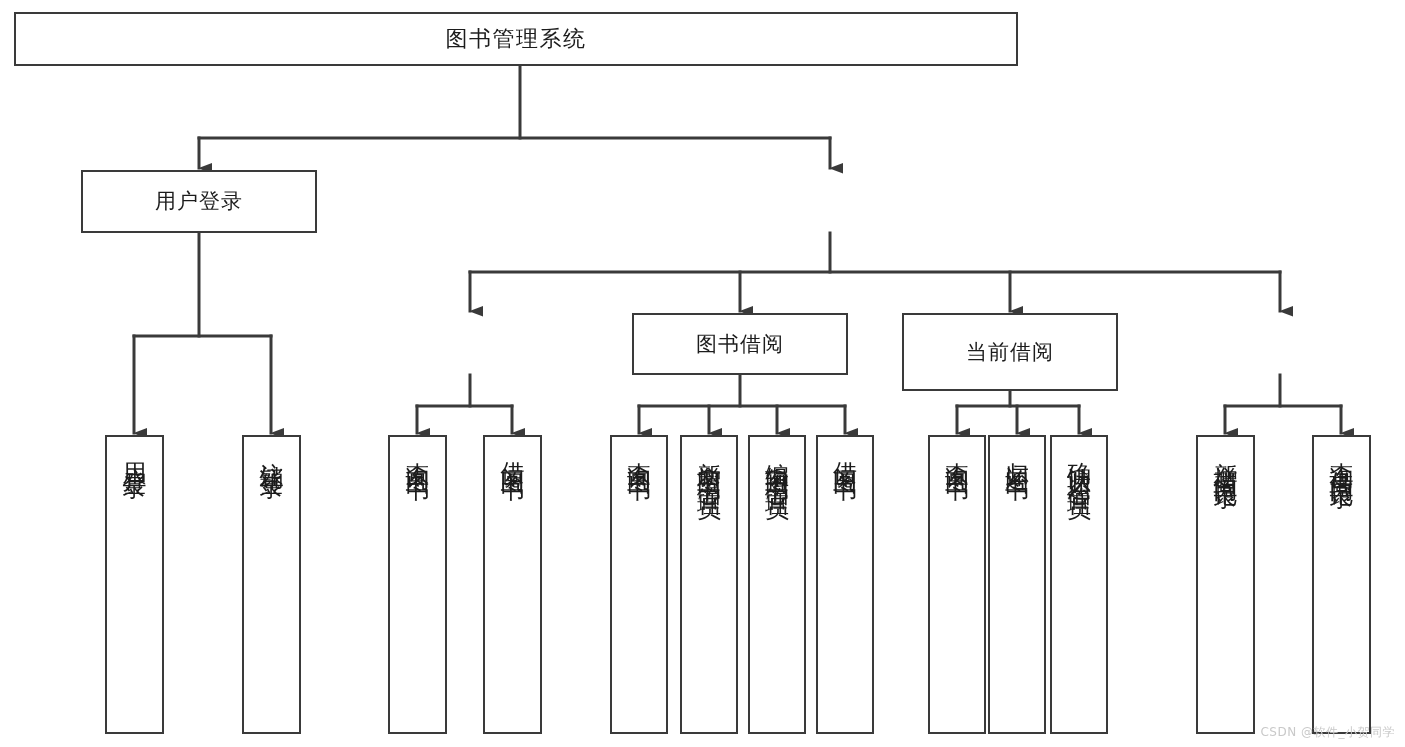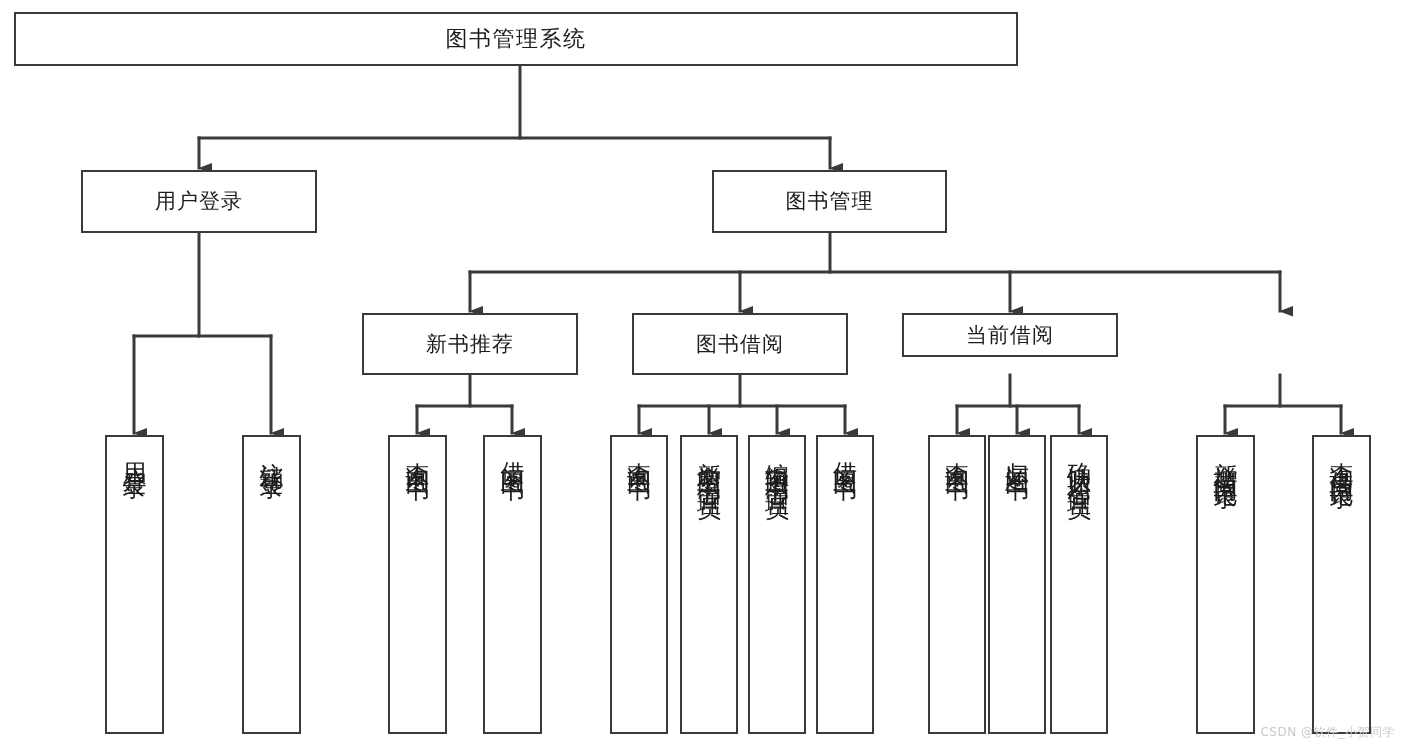--- a/index.html
+++ b/index.html
@@ -134,31 +134,25 @@
     </g>
   </svg>
 
   <div class="node h root" style="left:14px;top:12px;width:1004px;height:54px;">
     <span class="label">图书管理系统</span>
   </div>
 
   <div class="node h" style="left:81px;top:170px;width:236px;height:63px;">
     <span class="label">用户登录</span>
   </div>
-  <div class="node h" style="left:712px;top:170px;width:235px;height:63px;">
-    <span class="label">图书管理</span>
-  </div>
 
-  <div class="node h" style="left:362px;top:313px;width:216px;height:62px;">
-    <span class="label">新书推荐</span>
-  </div>
   <div class="node h" style="left:632px;top:313px;width:216px;height:62px;">
     <span class="label">图书借阅</span>
   </div>
-  <div class="node h" style="left:902px;top:313px;width:216px;height:44px;">
+  <div class="node h" style="left:902px;top:313px;width:216px;height:78px;">
     <span class="label">当前借阅</span>
   </div>
 
   <div class="node v" style="left:105px;top:435px;width:59px;height:299px;">
     <span class="label" style="font-size: 24px; letter-spacing: 5px;">用户登录</span>
   </div>
   <div class="node v" style="left:242px;top:435px;width:59px;height:299px;">
     <span class="label" style="font-size: 24px; letter-spacing: 5px;">注销登录</span>
   </div>
   <div class="node v" style="left:388px;top:435px;width:59px;height:299px;">

